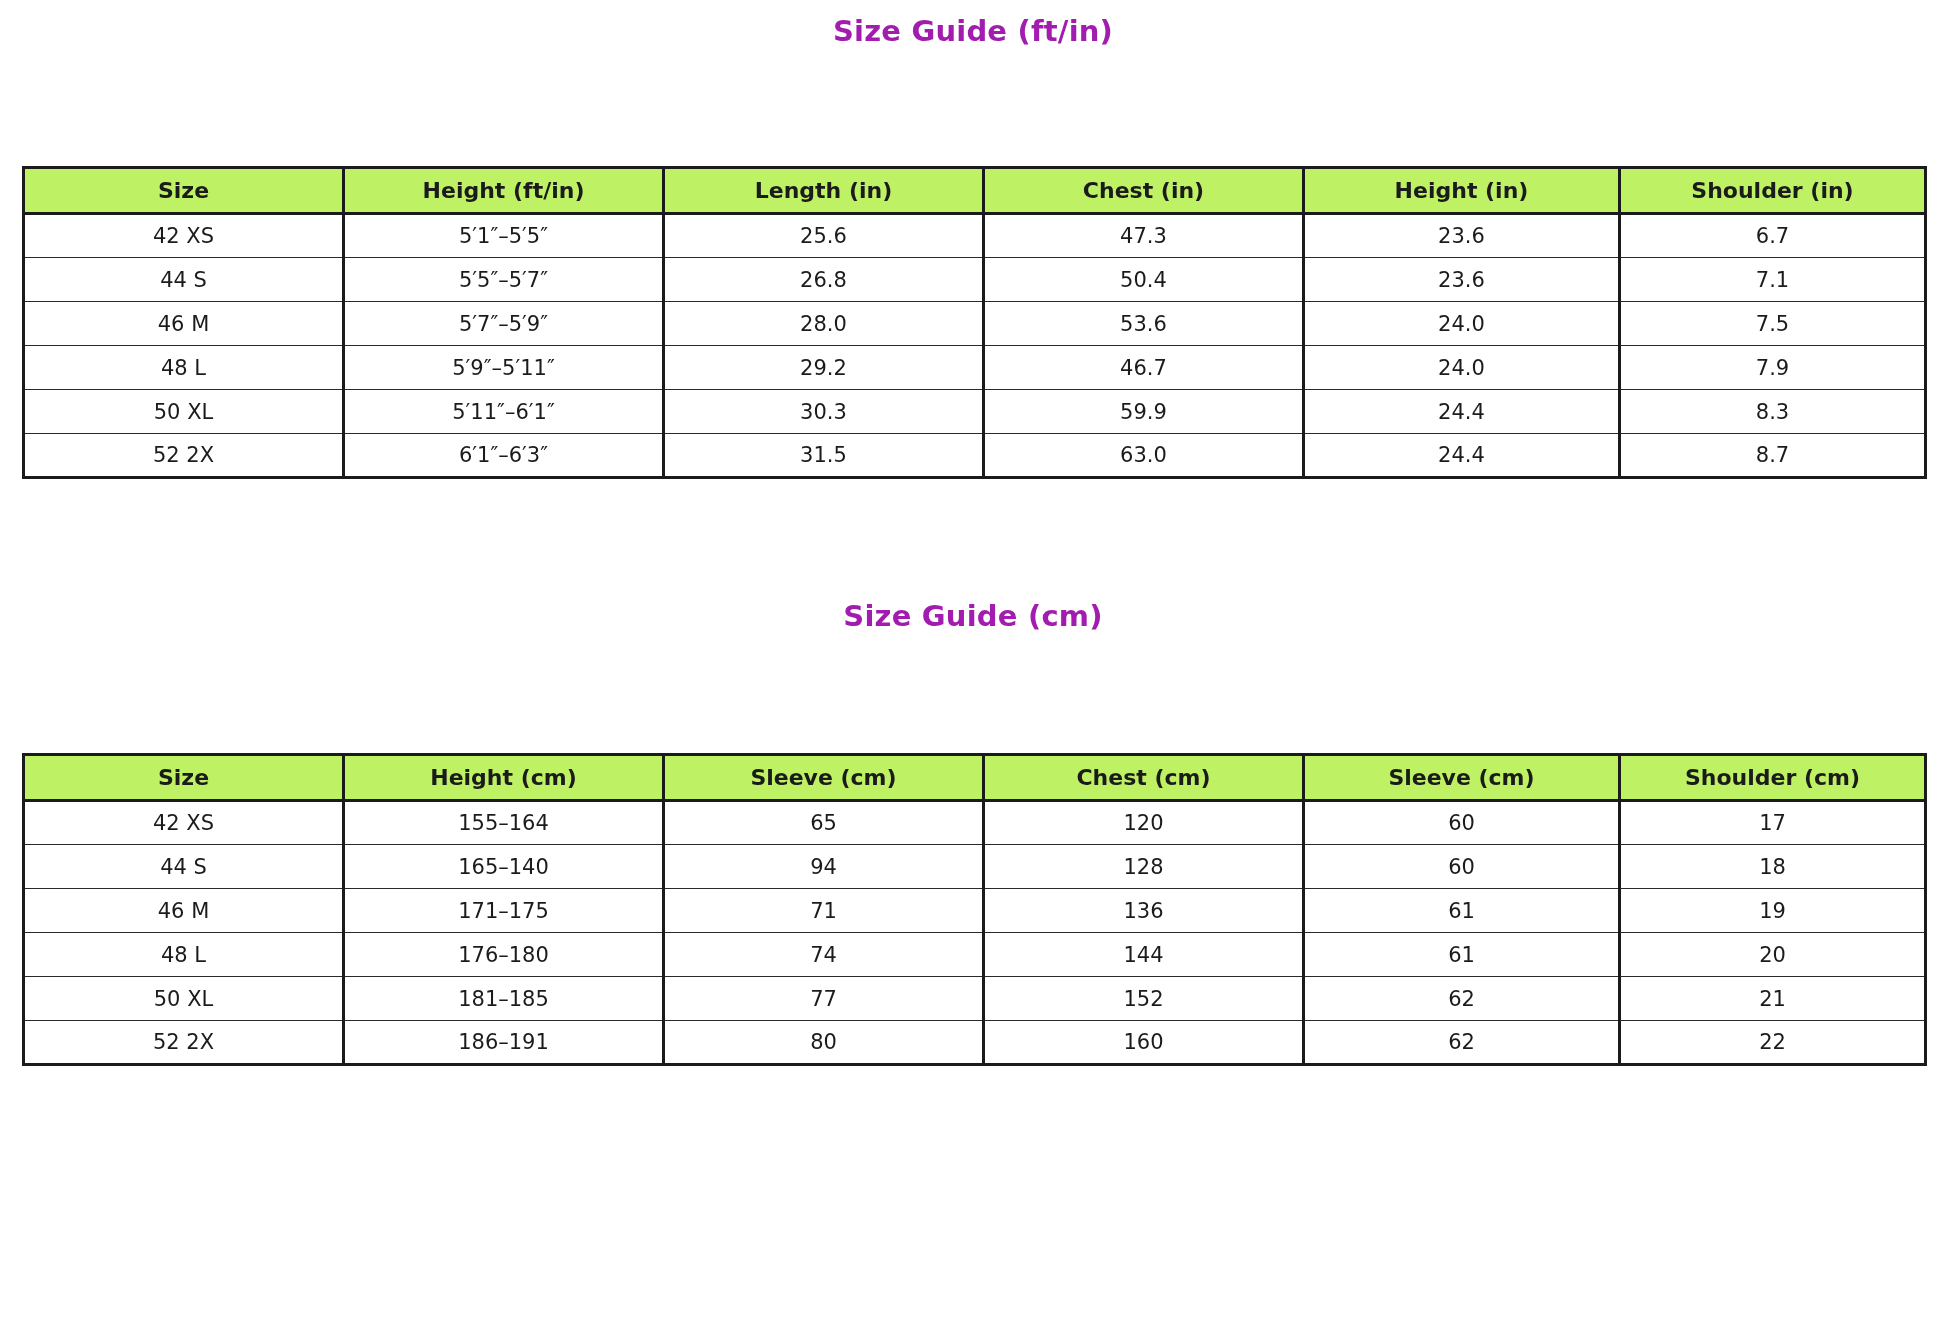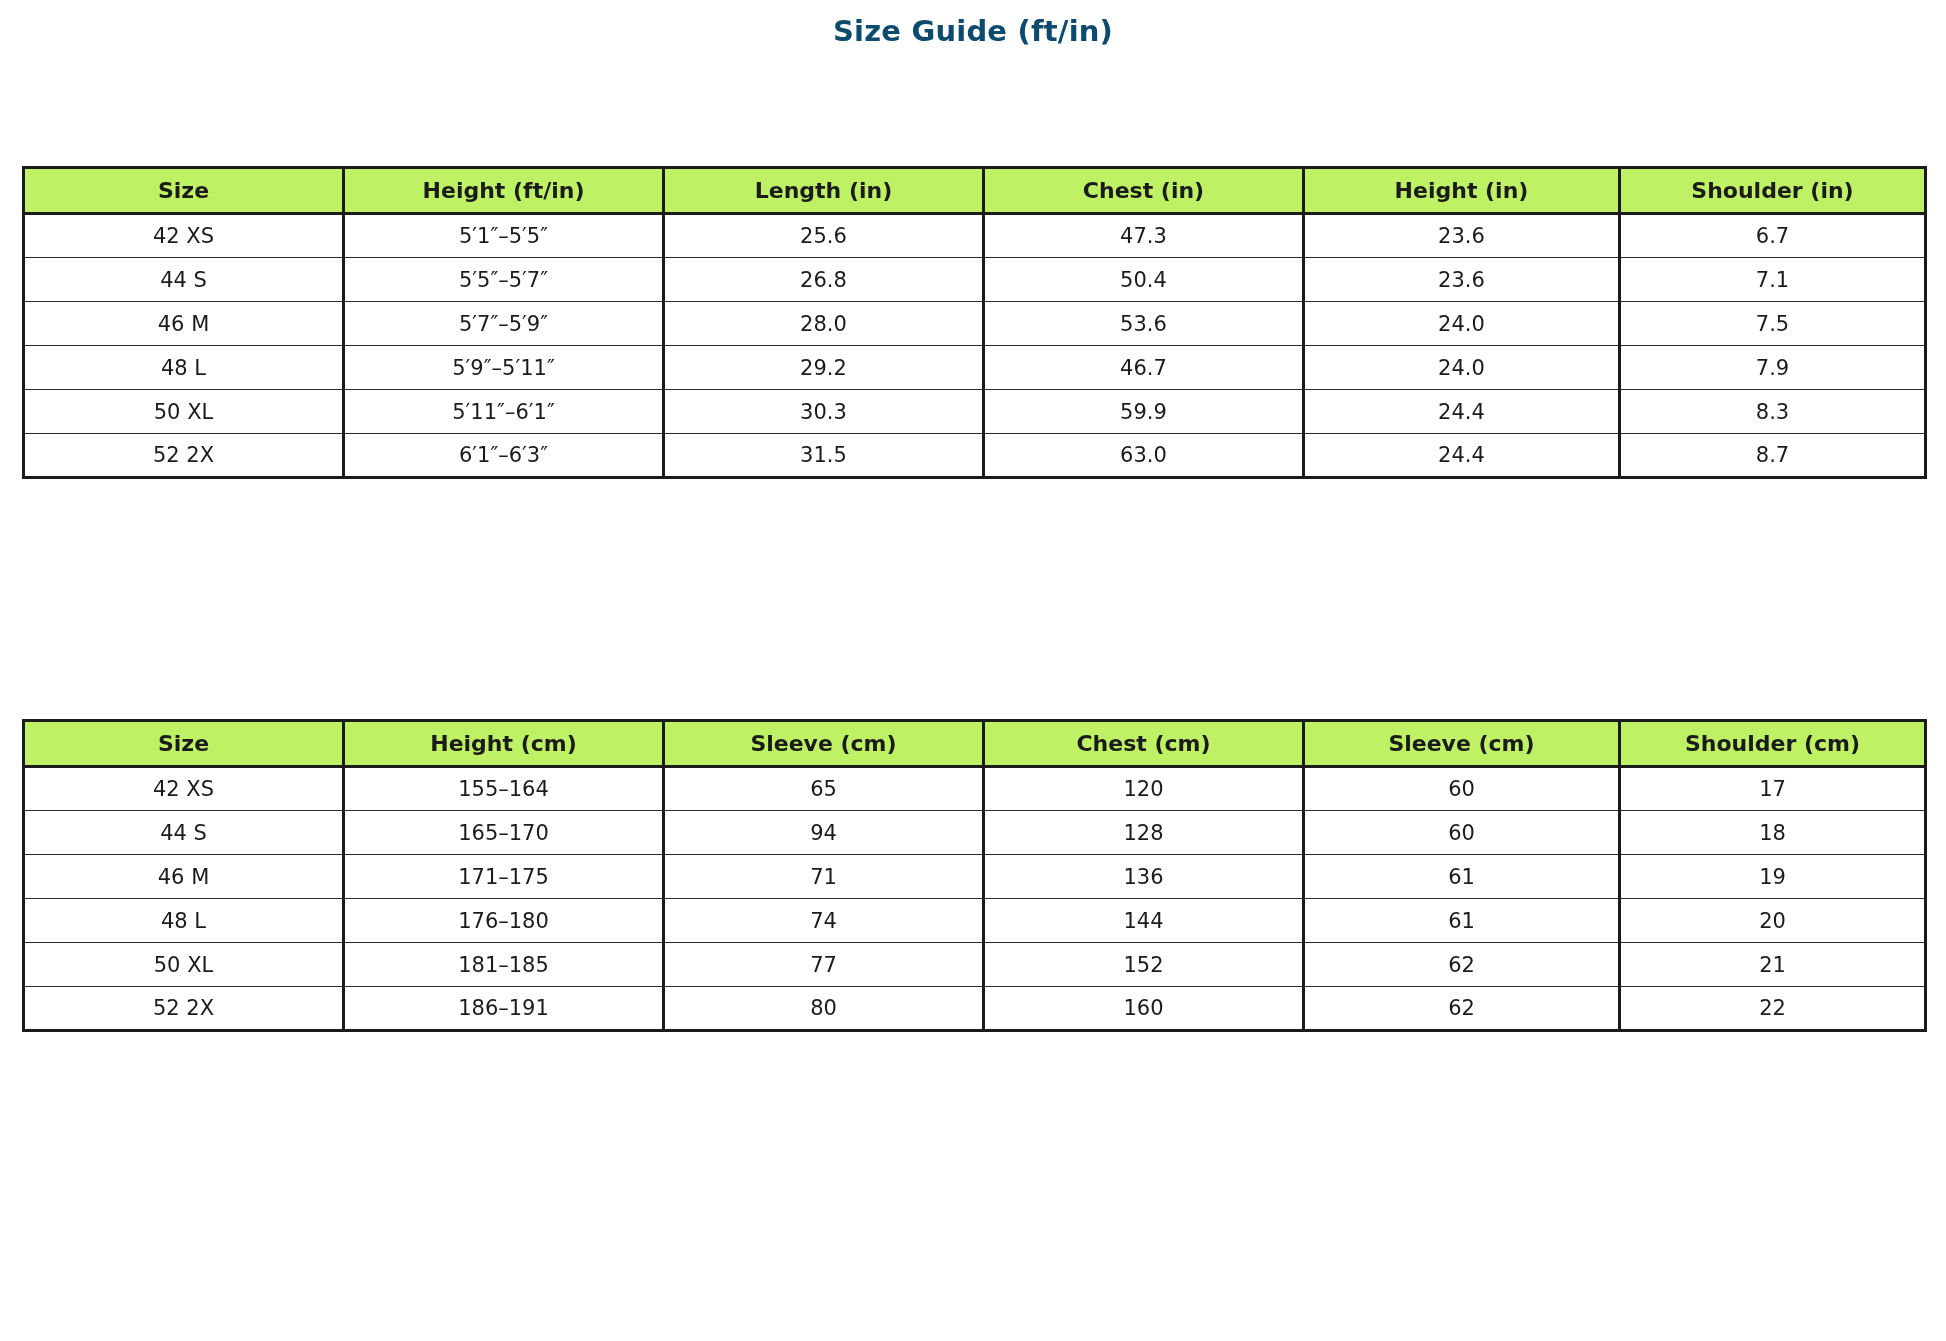--- a/index.html
+++ b/index.html
@@ -16,21 +16,21 @@
   }
   .page {
     width: 1946px;
     box-sizing: border-box;
     padding: 0;
   }
   .section-title {
     text-align: center;
     font-size: 29px;
     font-weight: bold;
-    color: #0c4a6e;
+    color: #a21caf;
     letter-spacing: 0.2px;
   }
   .title-1 { margin-top: 14px; }
   .title-2 { margin-top: 0; }
   .table-wrap {
     padding: 0 22px;
     box-sizing: border-box;
   }
   table.size-table {
     border-collapse: collapse;
@@ -152,20 +152,21 @@
           <td>63.0</td>
           <td>24.4</td>
           <td>8.7</td>
         </tr>
       </tbody>
     </table>
   </div>
 
   <div class="spacer-b"></div>
 
+  <div class="section-title title-2">Size Guide (cm)</div>
 
   <div class="spacer-c"></div>
 
   <div class="table-wrap">
     <table class="size-table">
       <colgroup>
         <col class="c0">
           <col class="c1">
           <col class="c2">
           <col class="c3">
@@ -186,21 +187,21 @@
         <tr>
           <td>42 XS</td>
           <td>155–164</td>
           <td>65</td>
           <td>120</td>
           <td>60</td>
           <td>17</td>
         </tr>
         <tr>
           <td>44 S</td>
-          <td>165–170</td>
+          <td>165–140</td>
           <td>94</td>
           <td>128</td>
           <td>60</td>
           <td>18</td>
         </tr>
         <tr>
           <td>46 M</td>
           <td>171–175</td>
           <td>71</td>
           <td>136</td>

